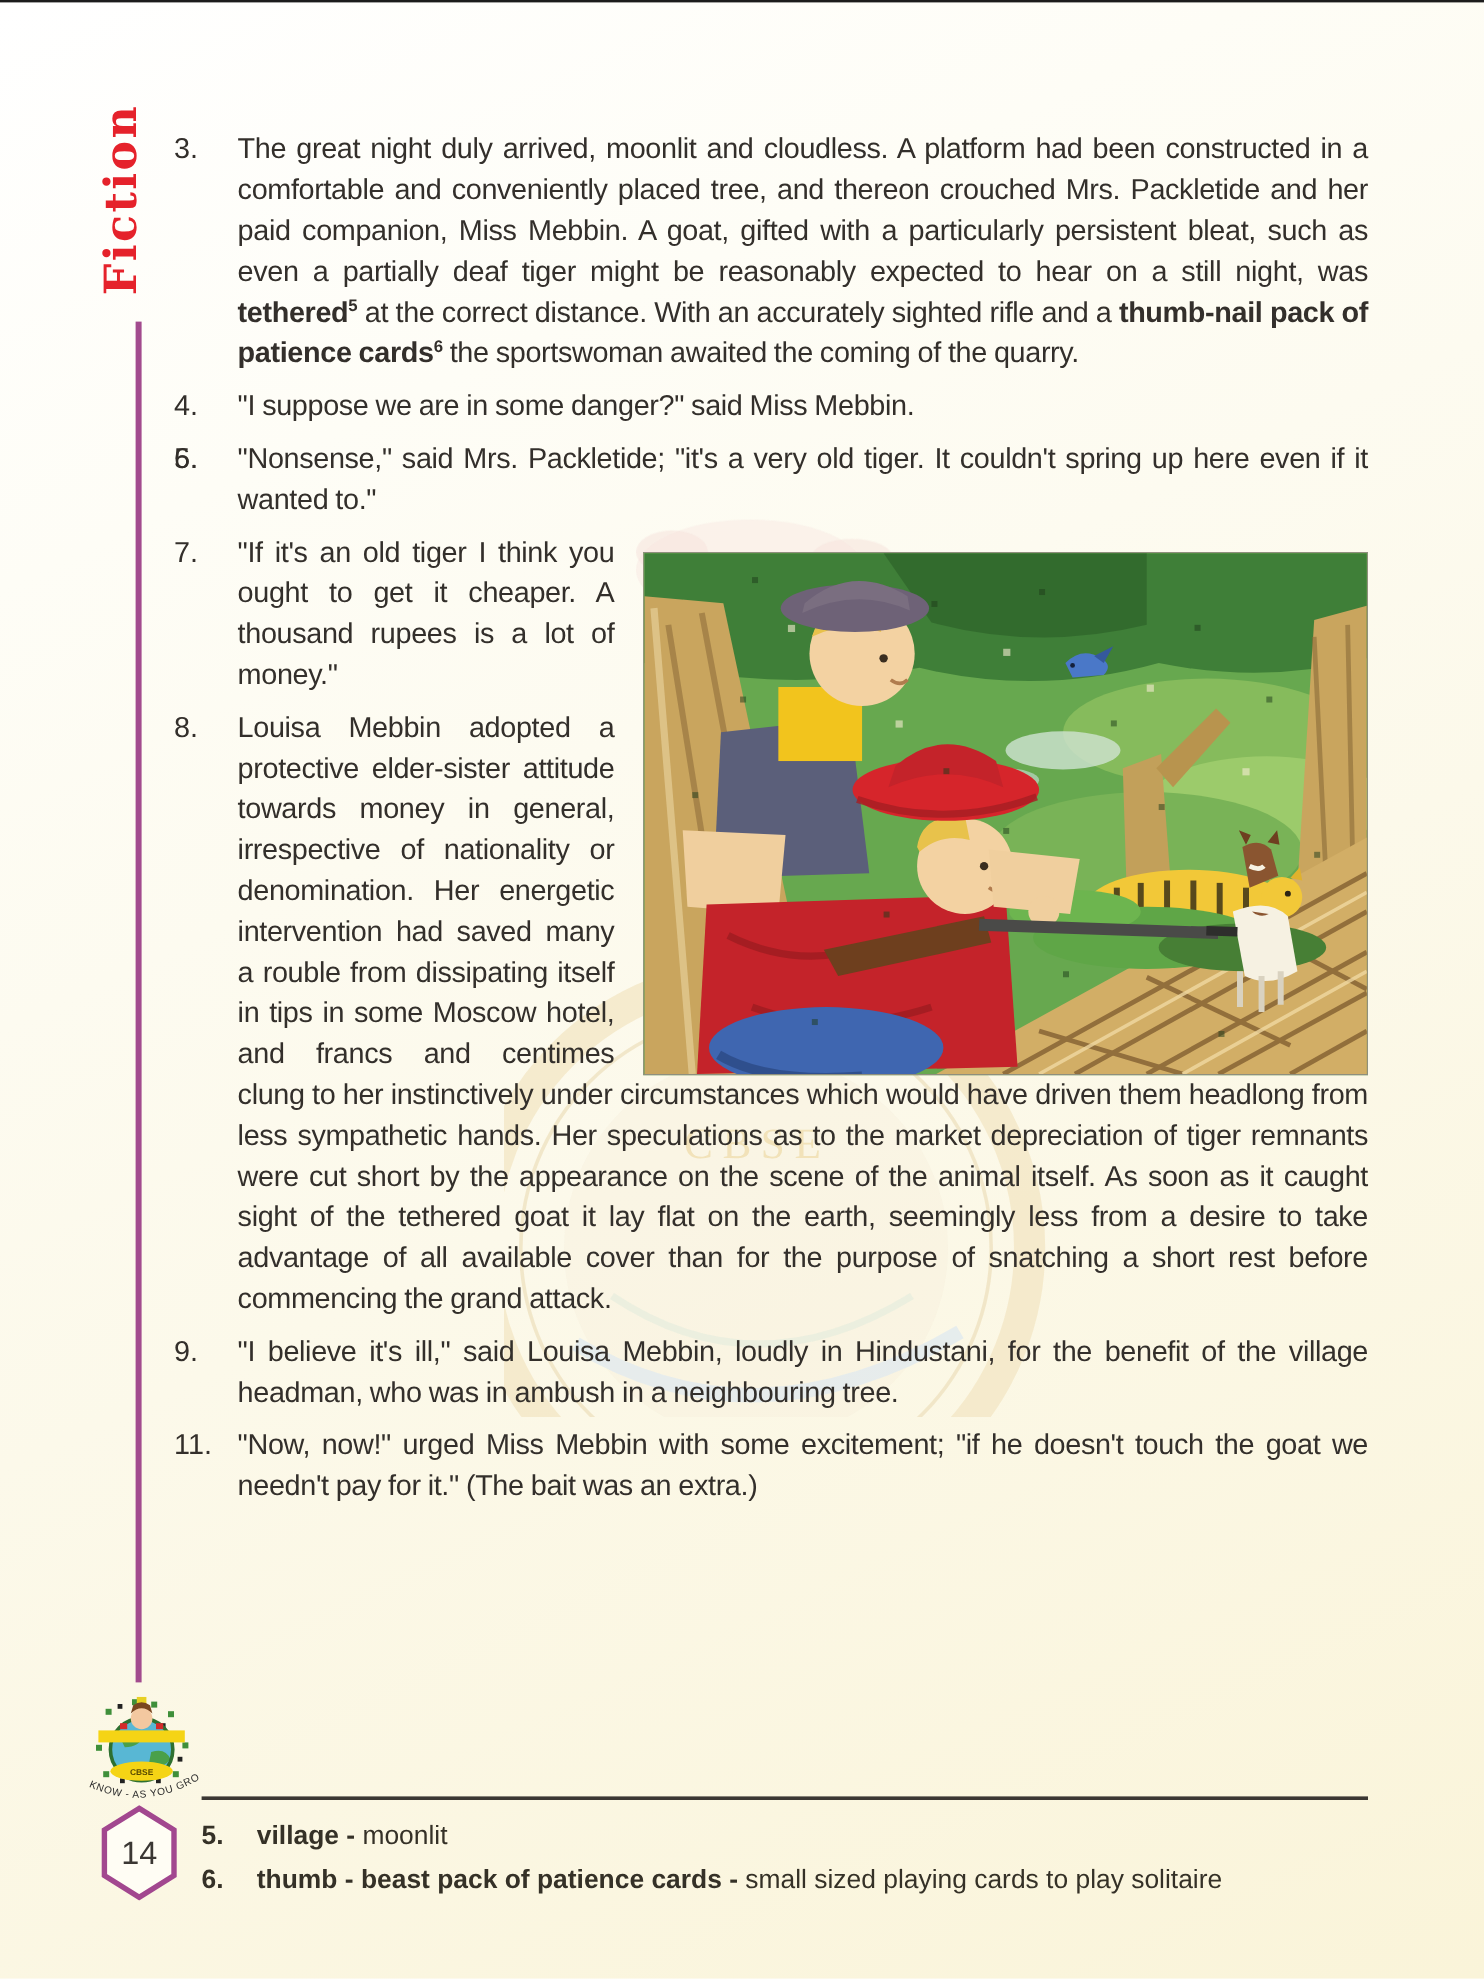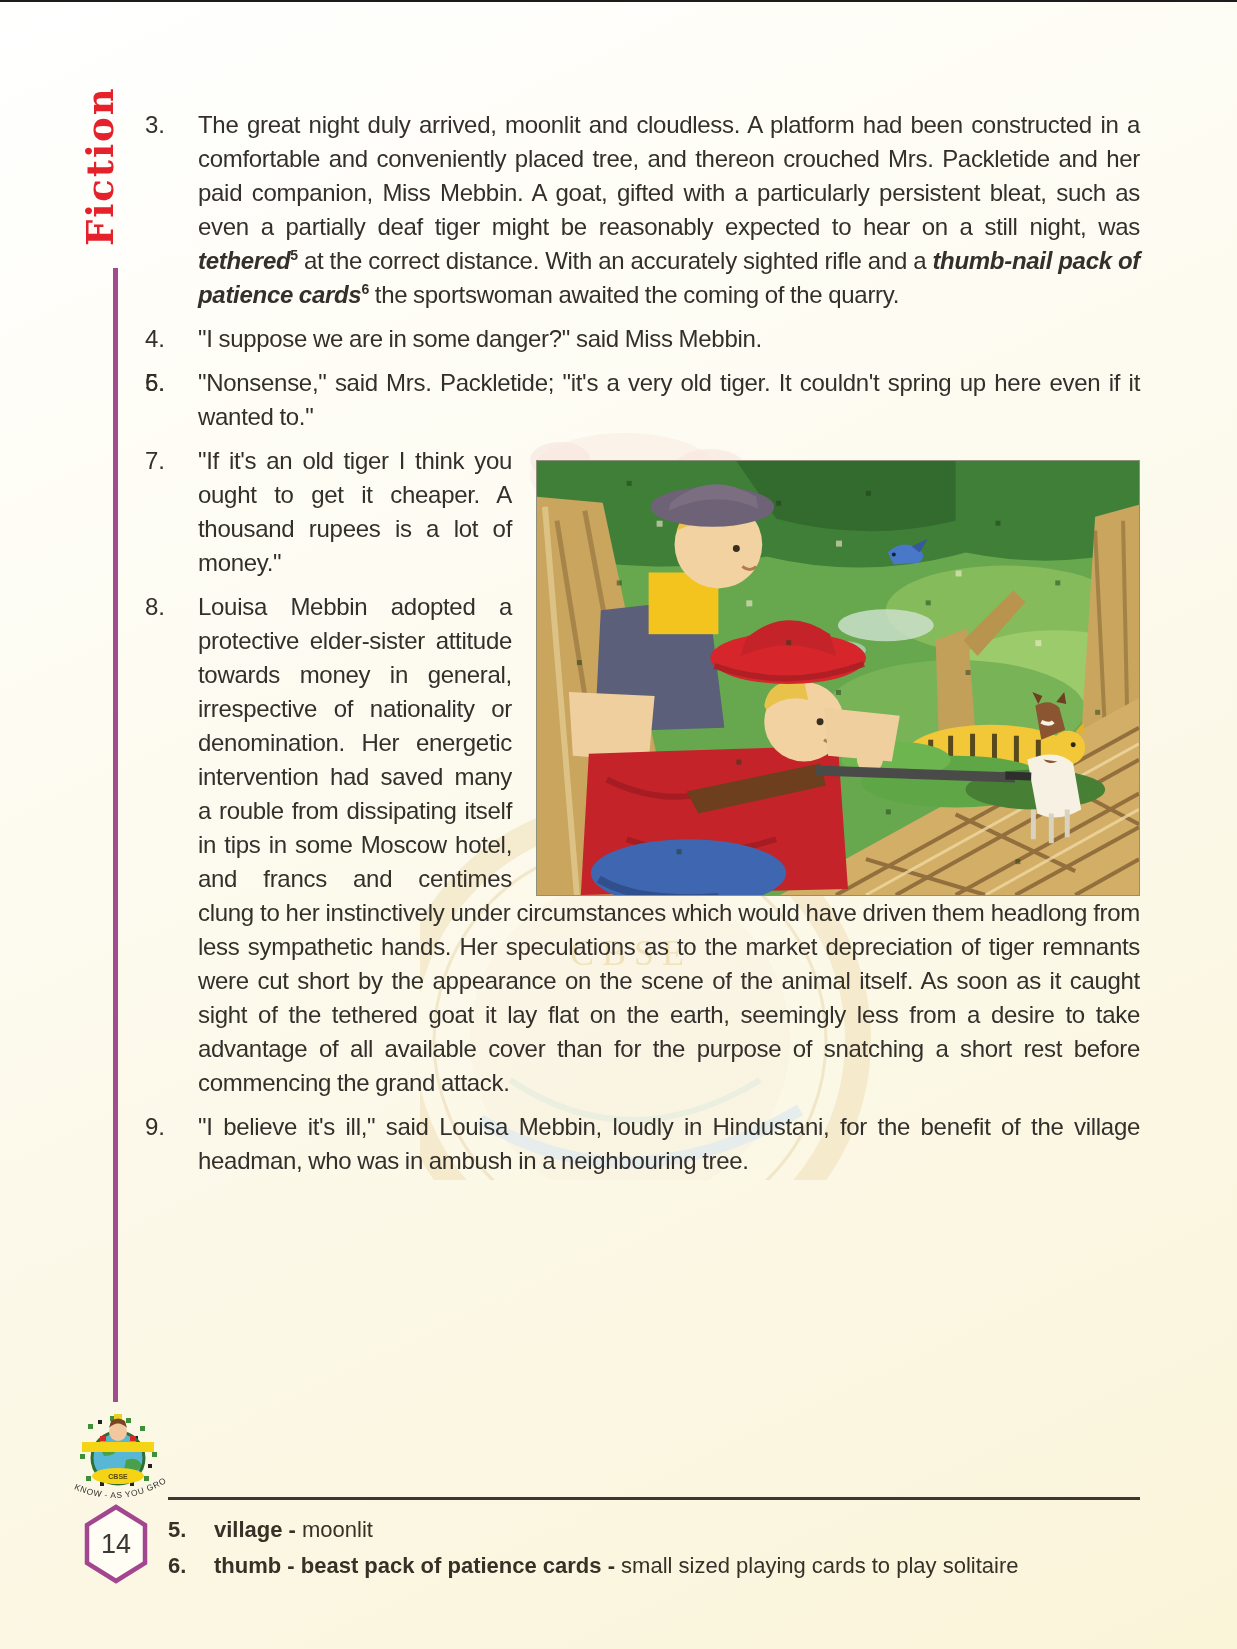--- a/index.html
+++ b/index.html
@@ -20,21 +20,21 @@
   
   .watermark{position:absolute;left:420px;top:420px;width:560px;height:760px;z-index:0;pointer-events:none;}
   
   .content{position:absolute;left:145px;top:108px;width:995px;z-index:1;}
   .para{
     position:relative;padding-left:53px;margin:0 0 10px 0;
     font-size:24px;line-height:34px;text-align:justify;
     letter-spacing:-0.3px;word-spacing:-0.5px;color:#332f2b;
   }
   .para .num{position:absolute;left:0;top:0;letter-spacing:0;}
-  .para b{font-weight:bold;font-style:italic;}
+  .para b{font-weight:bold;}
   .para sup{font-size:14px;font-weight:bold;vertical-align:super;line-height:0;}
   .illus{
     float:right;width:604px;height:436px;margin:16px 0 0 24px;
     border:1px solid #8f8f7d;box-sizing:border-box;background:#67a84f;
   }
   .illus svg{display:block;width:100%;height:100%;}
   
   .footnotes{
     position:absolute;left:168px;top:1497px;width:972px;z-index:1;
     border-top:3px solid #3b3733;padding-top:13px;
@@ -203,20 +203,21 @@
             <rect x="500" y="180" width="6" height="6"></rect>
               <rect x="420" y="110" width="6" height="6"></rect>
             <rect x="210" y="140" width="6" height="6"></rect>
           </g>
         </svg>
       </div>
 
     <div class="para"><span class="num">7.</span><span>"If it's an old tiger I think you ought to get it cheaper. A thousand rupees is a lot of money."</span></div>
         <div class="para"><span class="num">8.</span><span>Louisa Mebbin adopted a protective elder-sister attitude towards money in general, irrespective of nationality or denomination. Her energetic intervention had saved many a rouble from dissipating itself in tips in some Moscow hotel, and francs and centimes clung to her instinctively under circumstances which would have driven them headlong from less sympathetic hands. Her speculations as to the market depreciation of tiger remnants were cut short by the appearance on the scene of the animal itself. As soon as it caught sight of the tethered goat it lay flat on the earth, seemingly less from a desire to take advantage of all available cover than for the purpose of snatching a short rest before commencing the grand attack.</span></div>
         <div class="para"><span class="num">9.</span><span>"I believe it's ill," said Louisa Mebbin, loudly in Hindustani, for the benefit of the village headman, who was in ambush in a neighbouring tree.</span></div>
+        <div class="para"><span class="num">11.</span><span>"Now, now!" urged Miss Mebbin with some excitement; "if he doesn't touch the goat we needn't pay for it." (The bait was an extra.)</span></div>
       </div>
   </div>
 
   <div class="footnotes">
     <div class="fn">
       <span class="fn-num">5.</span><span class="fn-term">village -</span><span> moonlit</span>
     </div>
     <div class="fn">
       <span class="fn-num">6.</span><span class="fn-term">thumb - beast pack of patience cards -</span><span> small sized playing cards to play solitaire</span>
     </div>

